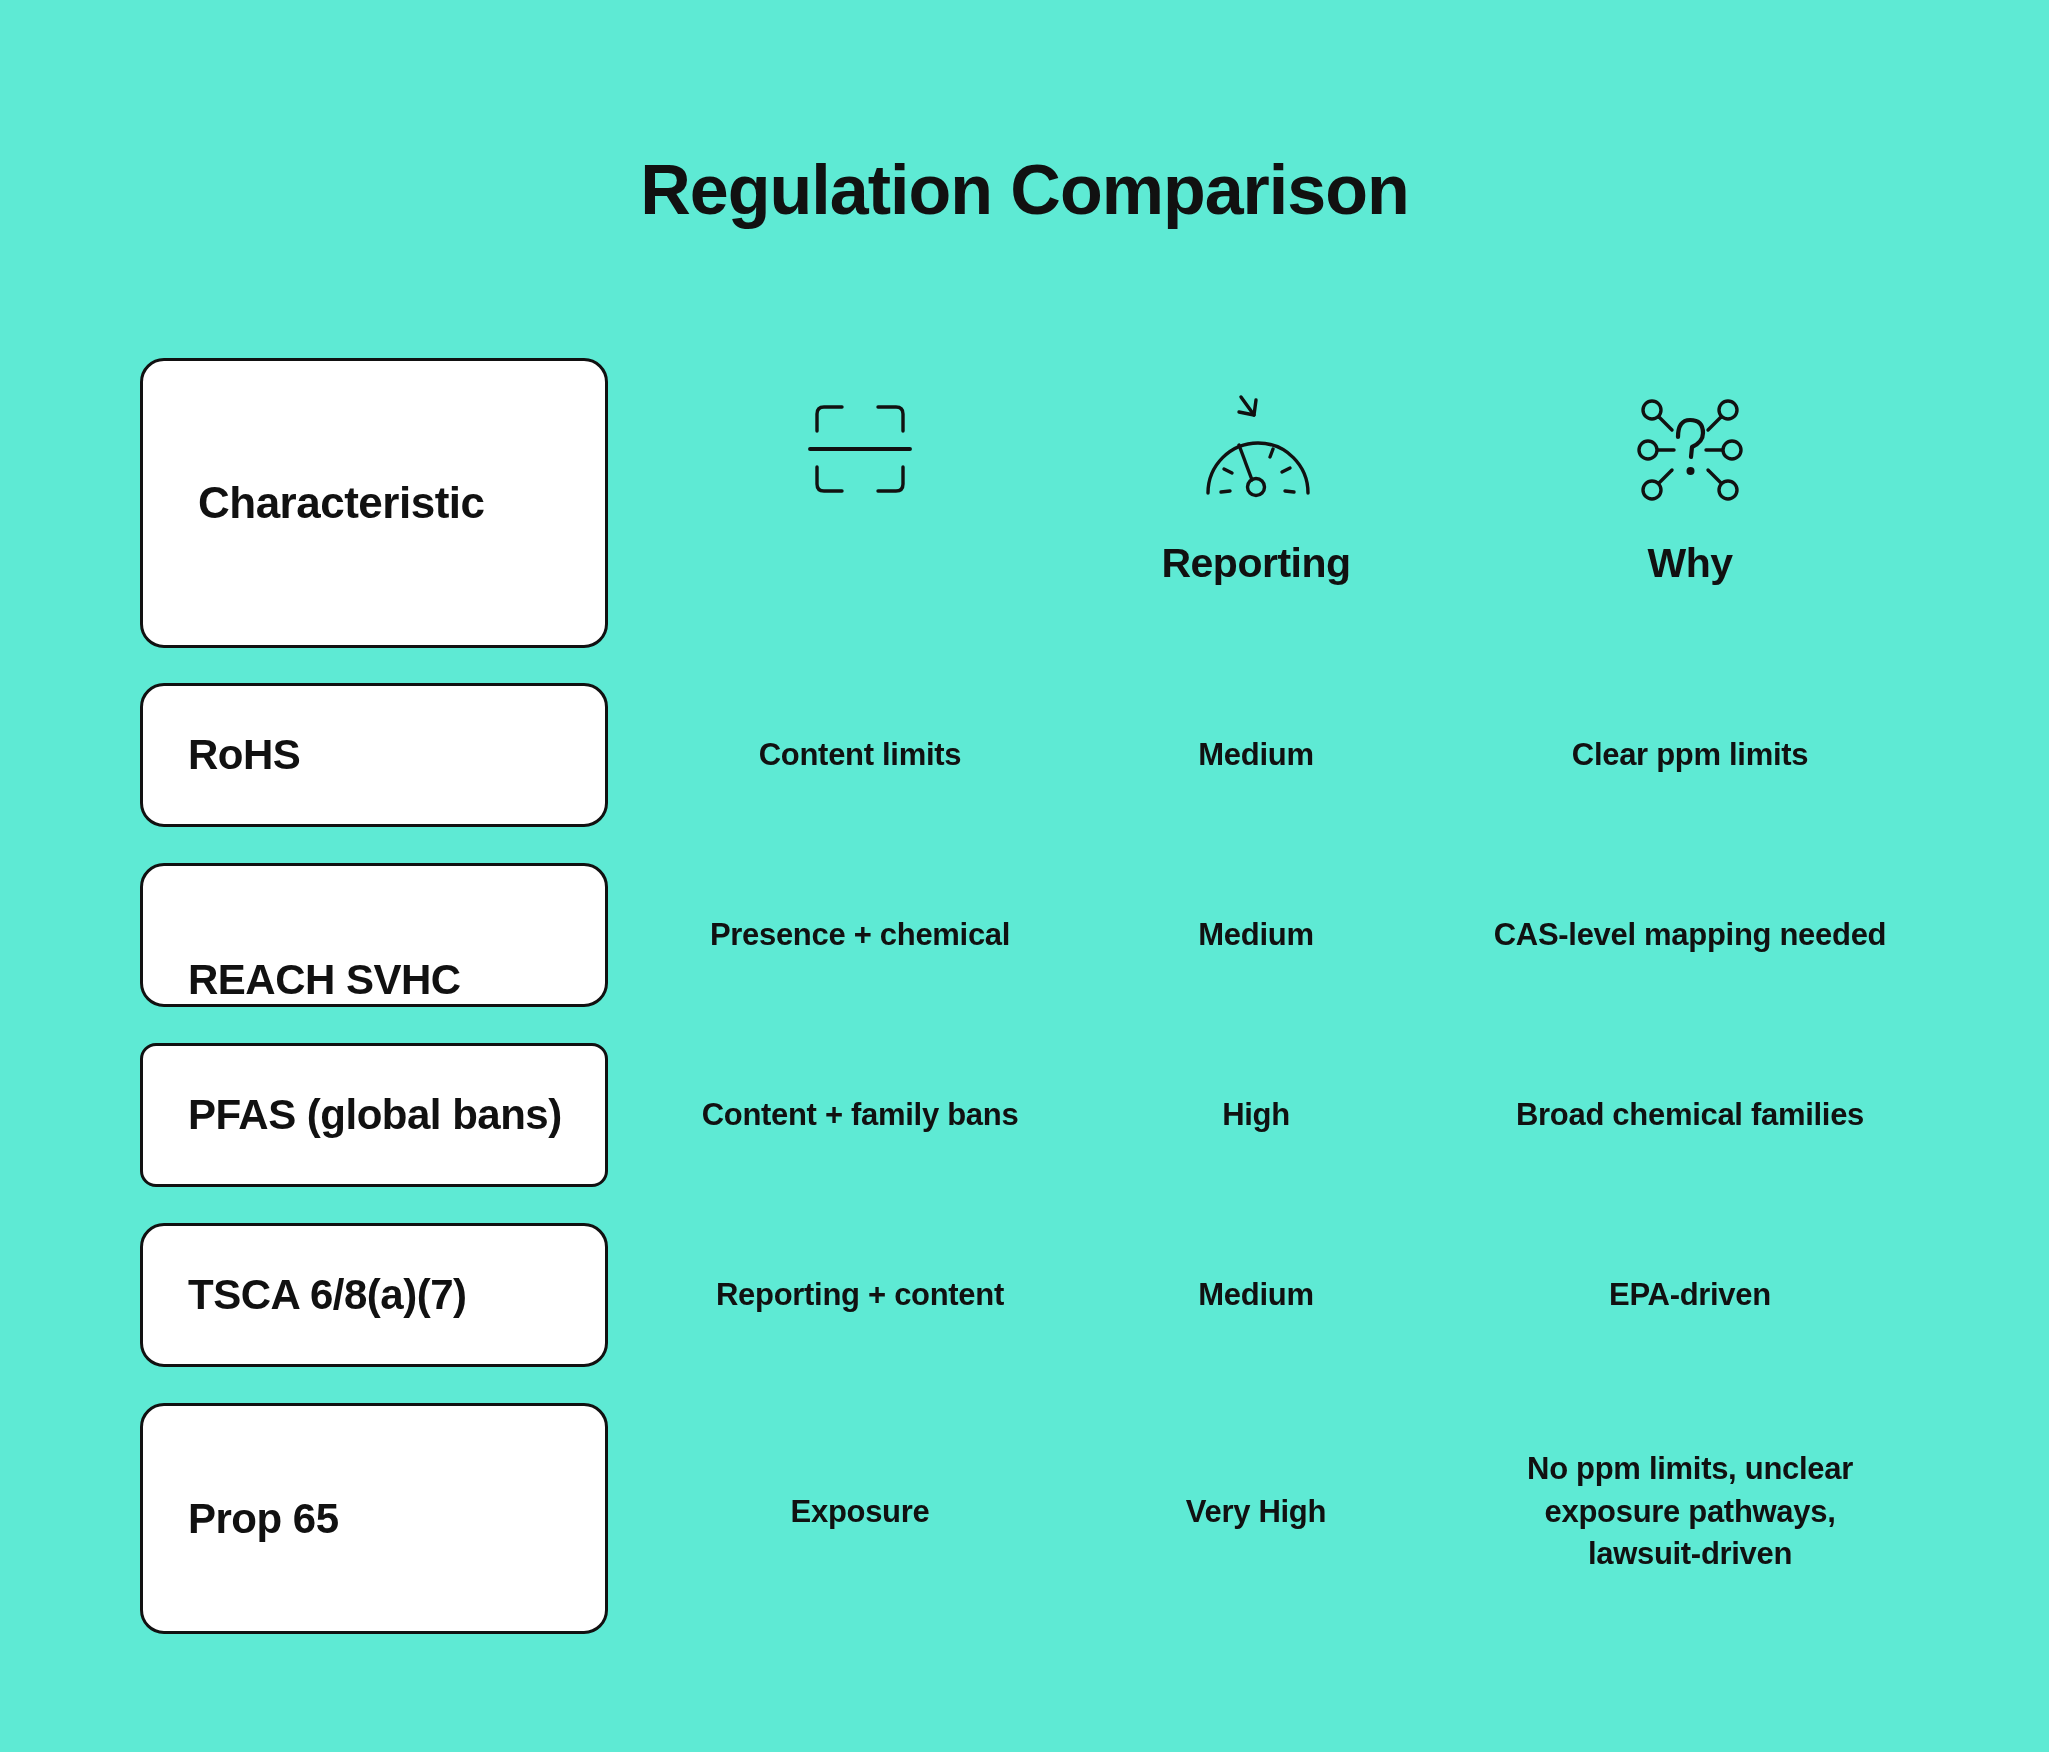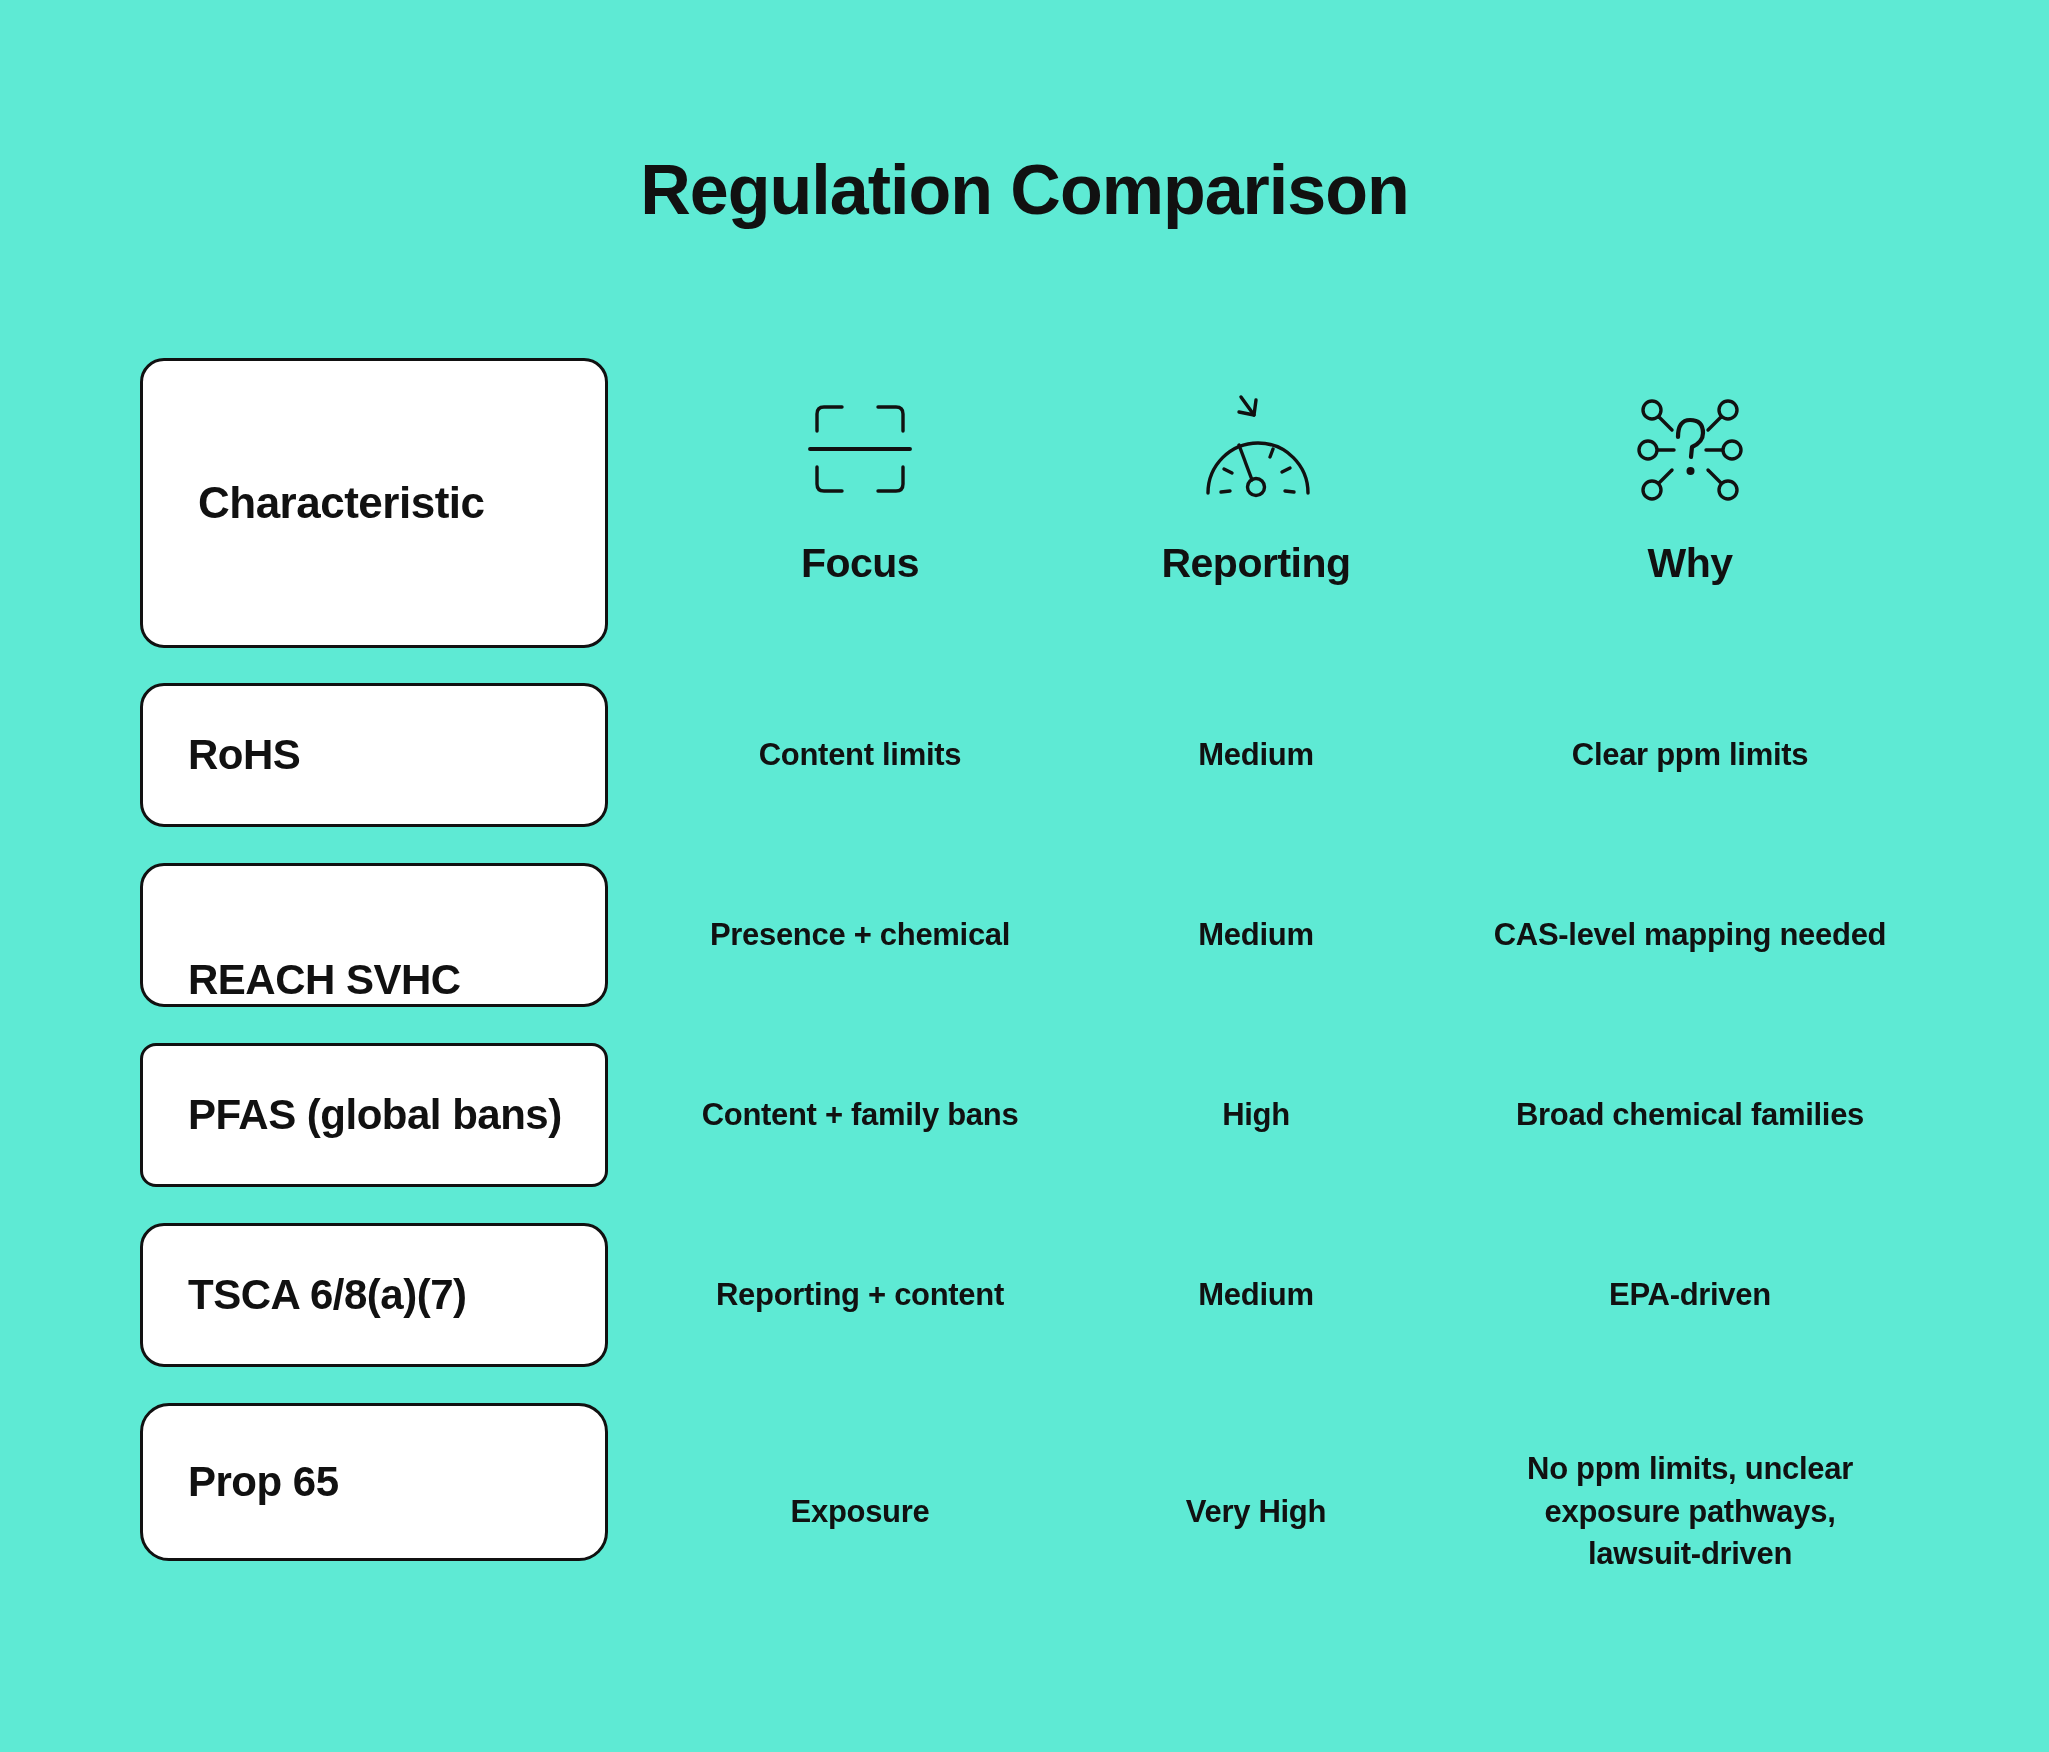--- a/index.html
+++ b/index.html
@@ -34,21 +34,21 @@
     font-weight: 700;
     font-size: 42px;
     letter-spacing: -0.5px;
     padding-left: 45px;
   }
   .box-characteristic { top: 358px; height: 290px; padding-left: 55px; font-size: 44px; }
   .box-r0 { top: 683px;  height: 144px; }
   .box-r1 { top: 863px;  height: 144px; align-items: flex-end; }
   .box-r2 { top: 1043px; height: 144px; border-radius: 16px; }
   .box-r3 { top: 1223px; height: 144px; }
-  .box-r4 { top: 1403px; height: 158px; border-radius: 29px; }
+  .box-r4 { top: 1403px; height: 231px; }
 
   
   .icon-wrap { position: absolute; display: flex; justify-content: center; align-items: flex-start; }
   .iw-focus      { left: 660px;  width: 400px; top: 403px; }
   .iw-difficulty { left: 1086px; width: 340px; top: 392px; }
   .iw-why        { left: 1430px; width: 520px; top: 396px; }
   .head-label {
     position: absolute;
     top: 540px;
     text-align: center;
@@ -109,21 +109,20 @@
 
   <div class="icon-wrap iw-focus">
     <svg class="lineicon" width="104" height="92" viewBox="0 0 104 92">
       <path d="M34 4 L16 4 Q9 4 9 11 L9 28"></path>
       <path d="M70 4 L88 4 Q95 4 95 11 L95 28"></path>
       <path class="thick" d="M2 46 L102 46"></path>
       <path d="M9 64 L9 81 Q9 88 16 88 L34 88"></path>
       <path d="M95 64 L95 81 Q95 88 88 88 L70 88"></path>
     </svg>
   </div>
-  <div class="head-label hl-focus">Focus</div>
 
   <div class="icon-wrap iw-difficulty">
     <svg class="lineicon" width="118" height="112" viewBox="0 0 118 112">
       <path d="M44 5 L57 23"></path>
       <path d="M42 20 L57 23 L59 8"></path>
       <path d="M11 101 A50 50 0 0 1 111 101"></path>
       <path d="M55 88 L42 53"></path>
       <circle cx="59" cy="95" r="8.5"></circle>
       <path d="M27 77 L35 81"></path>
       <path d="M24 100 L33 99"></path>

